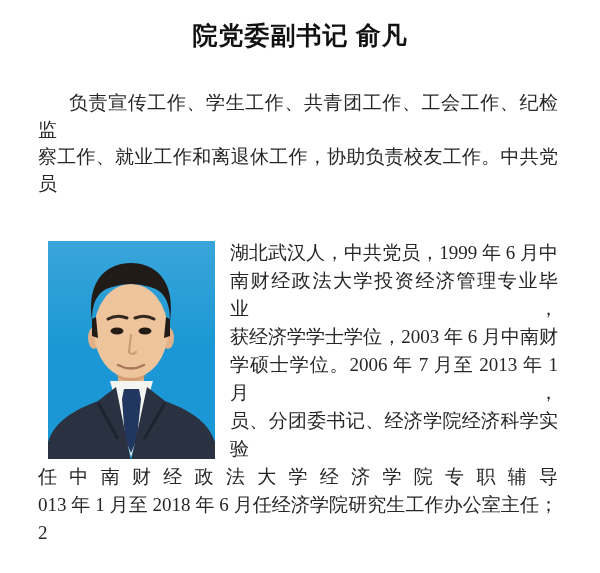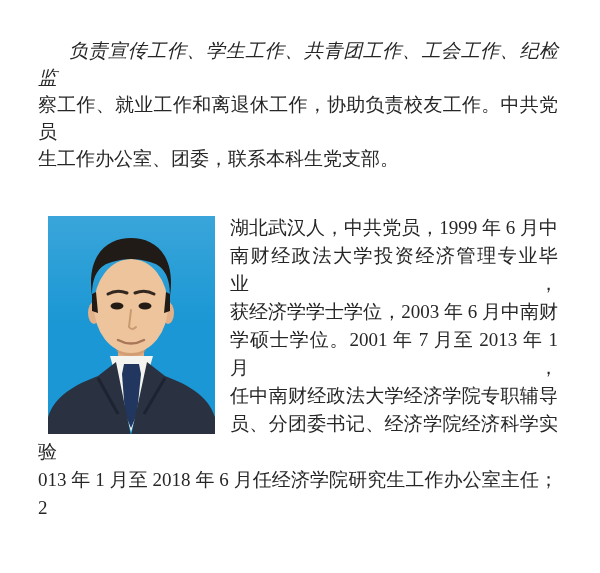--- a/index.html
+++ b/index.html
@@ -25,39 +25,39 @@
     margin:37px 42px 0 38px;
     font-size:19px;
     line-height:27px;
   }
   .bio {
     margin:42px 42px 0 38px;
     font-size:19px;
     line-height:28px;
   }
   .line { white-space:normal; }
-  .indent { text-indent:31px;font-style:italic; }
+  .indent { text-indent:31px; }
   .jmid { text-align:justify; text-align-last:justify; text-justify:inter-character; }
   .photo-wrap {
     float:left;
     width:167px; height:218px;
     margin:2px 15px 4px 10px;
   }
   .photo-wrap svg { display:block; width:167px; height:218px; }
 </style>
 </head>
 <body>
 
 <div class="page">
 
+  <h1 class="title">院党委副书记 俞凡</h1>
 
   <div class="intro">
     <div class="line jmid indent">负责宣传工作、学生工作、共青团工作、工会工作、纪检监</div>
     <div class="line jmid">察工作、就业工作和离退休工作，协助负责校友工作。中共党员</div>
-    <div class="line">生工作办公室、团委，联系本科生党支部。</div>
   </div>
 
   <div class="bio">
 
     <div class="photo-wrap">
       <svg viewBox="0 0 167 218" xmlns="http://www.w3.org/2000/svg">
         <defs>
           <linearGradient id="sheen" x1="0" y1="0" x2="0" y2="1">
             <stop offset="0" stop-color="#ffffff" stop-opacity="0.14"></stop>
             <stop offset="0.5" stop-color="#ffffff" stop-opacity="0"></stop>
@@ -95,21 +95,21 @@
 
         <path d="M-2,220 L-2,210 C2,182 24,170 50,160 L68,146 L83,220 Z" fill="#2a3140"></path>
         <path d="M169,220 L169,210 C165,182 143,170 117,160 L99,146 L83,220 Z" fill="#2a3140"></path>
         <path d="M50,162 L70,198 M117,162 L96,198" stroke="#1d2330" stroke-width="3" fill="none"></path>
       </svg>
     </div>
 
     <div class="line jmid">湖北武汉人，中共党员，1999 年 6 月中</div>
     <div class="line jmid">南财经政法大学投资经济管理专业毕业，</div>
     <div class="line jmid">获经济学学士学位，2003 年 6 月中南财</div>
-    <div class="line jmid">学硕士学位。2001 年 7 月至 2013 年 1 月，</div>
+    <div class="line jmid">学硕士学位。2006 年 7 月至 2013 年 1 月，</div>
+    <div class="line jmid">员、分团委书记、经济学院经济科学实验</div>
     <div class="line jmid">任中南财经政法大学经济学院专职辅导</div>
-    <div class="line jmid">员、分团委书记、经济学院经济科学实验</div>
 
     <div class="line jmid">013 年 1 月至 2018 年 6 月任经济学院研究生工作办公室主任；2</div>
 
   </div>
 
 </div>
 
 </body></html>

